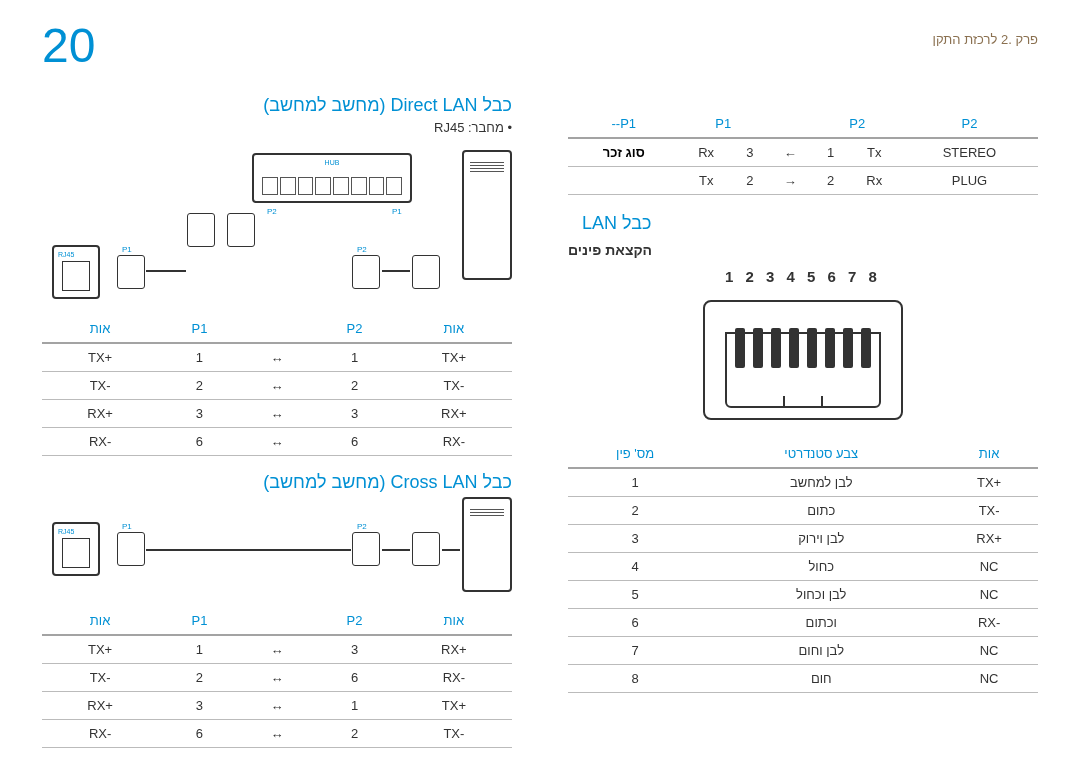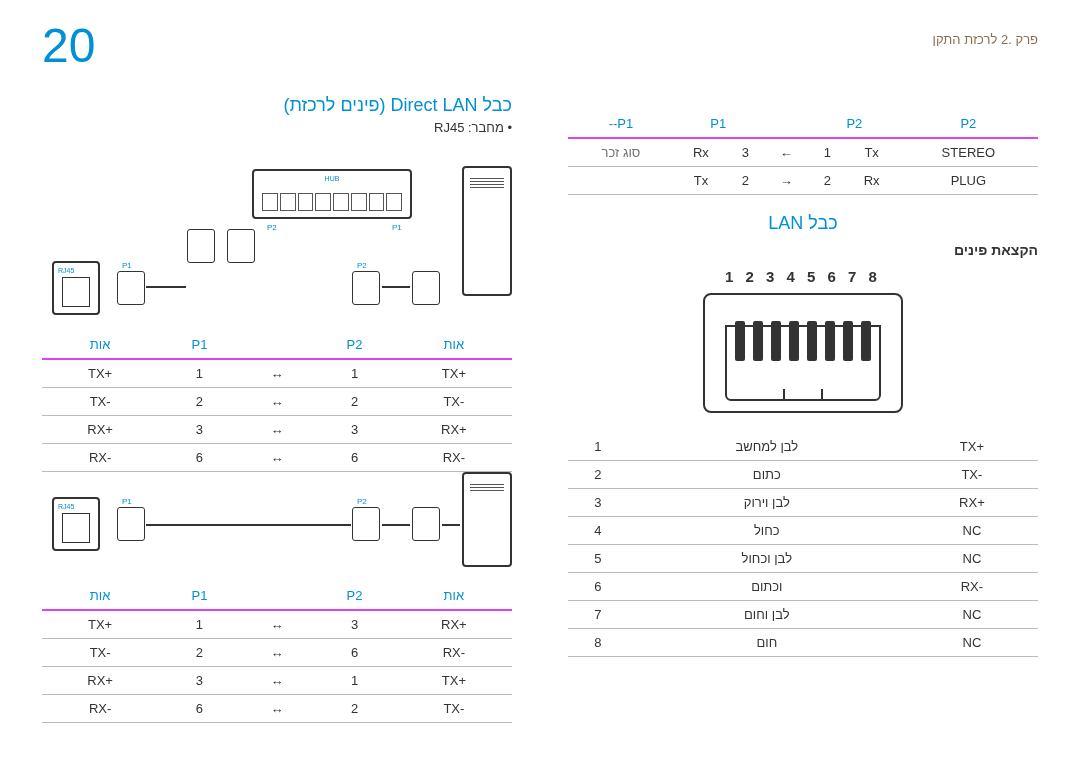--- a/index.html
+++ b/index.html
@@ -2,32 +2,32 @@
 <html dir="rtl"><head>
 <meta charset="utf-8">
 <style>
 *{margin:0;padding:0;box-sizing:border-box}
 body{font-family:Arial,sans-serif;background:#fff;width:1080px;height:763px;position:relative;direction:rtl}
 .page-num{position:absolute;top:18px;left:42px;font-size:48px;color:#0090d4;direction:ltr}
 .chapter{position:absolute;top:32px;right:42px;font-size:13px;color:#8a7050}
 .col-right{position:absolute;top:110px;right:42px;width:470px}
 .col-left{position:absolute;top:95px;left:42px;width:470px}
 table{width:100%;border-collapse:collapse;font-size:13px;direction:ltr}
-table th{font-weight:normal;padding:6px 4px;border-bottom:2px solid #d946ef;color:#0090d4;text-align:center}
+table th{font-weight:normal;padding:6px 4px;border-bottom:2px solid #a3a3a3;color:#0090d4;text-align:center}
 table td{padding:6px 4px;border-bottom:1px solid #bbb;text-align:center;color:#333}
-.section-title{color:#0090d4;font-size:18px;margin:18px 0 8px;text-align:center;font-weight:normal}
-.sub-title{color:#333;font-size:14px;font-weight:bold;text-align:right;margin-bottom:10px}
-.pin-numbers{direction:ltr;text-align:center;font-size:15px;color:#333;letter-spacing:4px;margin:6px 0 8px;font-weight:bold}
+.section-title{color:#0090d4;font-size:18px;margin:18px 14px 8px;text-align:left;font-weight:normal}
+.sub-title{color:#333;font-size:14px;font-weight:bold;text-align:left;margin-bottom:10px}
+.pin-numbers{direction:ltr;text-align:center;font-size:15px;color:#333;letter-spacing:4px;margin:6px 0 15px;font-weight:bold}
 .lan-socket{width:200px;height:120px;margin:0 auto 20px;border:2px solid #333;border-radius:8px;position:relative;background:#fff}
 .lan-socket-inner{position:absolute;top:30px;left:20px;right:20px;bottom:10px;border:2px solid #333;border-radius:0 0 6px 6px}
 .lan-pins{position:absolute;top:-6px;left:8px;right:8px;height:50px;display:flex;justify-content:space-between}
 .lan-pin{width:10px;height:40px;background:#333;border-radius:2px}
 .lan-notch{position:absolute;bottom:-2px;left:50%;transform:translateX(-50%);width:40px;height:12px;border:2px solid #333;border-top:none;background:#fff}
 .cable-title{color:#0090d4;font-size:18px;text-align:right;margin-bottom:4px;font-weight:normal}
-.connector-note{text-align:right;font-size:13px;color:#333;margin-bottom:16px;direction:rtl}
+.connector-note{text-align:right;font-size:13px;color:#333;margin-bottom:0;direction:rtl}
 .diagram{width:100%;height:170px;position:relative;border:none;margin-bottom:10px}
 .hub-box{position:absolute;top:18px;left:210px;width:160px;height:50px;border:2px solid #333;border-radius:4px;background:#fff}
 .hub-label{position:absolute;top:4px;left:50%;transform:translateX(-50%);font-size:7px;color:#0090d4}
 .hub-ports{position:absolute;bottom:4px;left:8px;right:8px;height:20px;display:flex;gap:2px}
 .hub-port{flex:1;border:1px solid #555;height:18px}
 .pc-box{position:absolute;top:15px;right:0;width:50px;height:130px;border:2px solid #333;border-radius:4px;background:#fff}
 .pc-vents{position:absolute;top:8px;left:6px;right:6px}
 .pc-vent{height:1px;background:#555;margin:2px 0}
 .rj45-plug{position:absolute;width:48px;height:54px;border:2px solid #333;border-radius:4px;background:#fff}
 .rj45-label{position:absolute;top:4px;left:4px;font-size:7px;color:#0090d4}
@@ -47,21 +47,21 @@
 <table>
 <tbody>
         <tr>
 <th>--P1</th>
 <th colspan="2">P1</th>
 <th></th>
 <th colspan="2">P2</th>
 <th>P2</th>
 </tr>
 <tr>
-          <td class="dark" style="color:#737373;font-weight:normal">סוג זכר</td>
+          <td class="dark" style="color:#000000;font-weight:bold">סוג זכר</td>
           <td>Rx</td>
           <td>3</td>
           <td>←</td>
           <td>1</td>
           <td>Tx</td>
           <td>STEREO</td>
         </tr>
 <tr>
           <td></td>
           <td>Tx</td>
@@ -89,20 +89,25 @@
           <div class="lan-pin"></div>
           <div class="lan-pin"></div>
           <div class="lan-pin"></div>
 </div>
 <div class="lan-notch"></div>
 </div>
 </div>
 
 <table>
 <tbody>
+        <tr>
+<th>מס' פין</th>
+<th>צבע סטנדרטי</th>
+<th>אות</th>
+</tr>
 <tr>
           <td>1</td>
           <td>לבן למחשב</td>
           <td>TX+</td>
         </tr>
 <tr>
           <td>2</td>
           <td>כתום</td>
           <td>TX-</td>
         </tr>
@@ -134,21 +139,21 @@
 <tr>
           <td>8</td>
           <td>חום</td>
           <td>NC</td>
         </tr>
 </tbody>
     </table>
 </div>
 
 <div class="col-left">
-<div class="cable-title">כבל Direct LAN (פינים לרכזת)</div>
+<div class="cable-title">כבל Direct LAN (מחשב למחשב)</div>
 <div class="connector-note">• מחבר: RJ45</div>
 
 <div class="diagram">
 <div class="hub-box">
         <div class="hub-label">HUB</div>
 <div class="hub-ports">
           <div class="hub-port"></div>
           <div class="hub-port"></div>
           <div class="hub-port"></div>
           <div class="hub-port"></div>
@@ -216,20 +221,21 @@
 <tr>
           <td>RX-</td>
           <td>6</td>
           <td>↔</td>
           <td>6</td>
           <td>RX-</td>
         </tr>
 </tbody>
     </table>
 
+<div class="cable-title" style="margin-top:16px">כבל Cross LAN (מחשב למחשב)</div>
 
 <div class="diagram2">
 <div class="rj45-plug" style="top:25px;left:10px">
         <div class="rj45-label">RJ45</div>
         <div class="rj45-jack"></div>
       </div>
 <div class="small-plug" style="top:35px;left:75px"></div>
 <div class="p-label" style="top:25px;left:80px">P1</div>
 <div class="small-plug" style="top:35px;left:310px"></div>
 <div class="p-label" style="top:25px;left:315px">P2</div>

